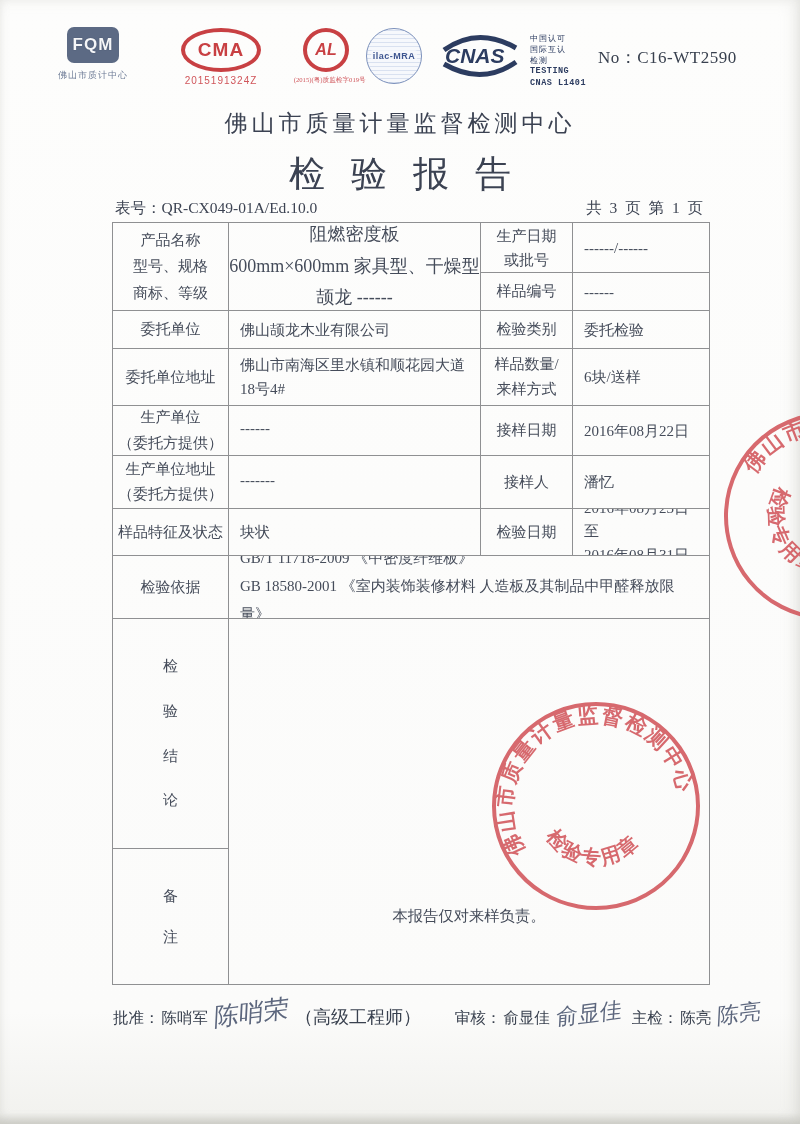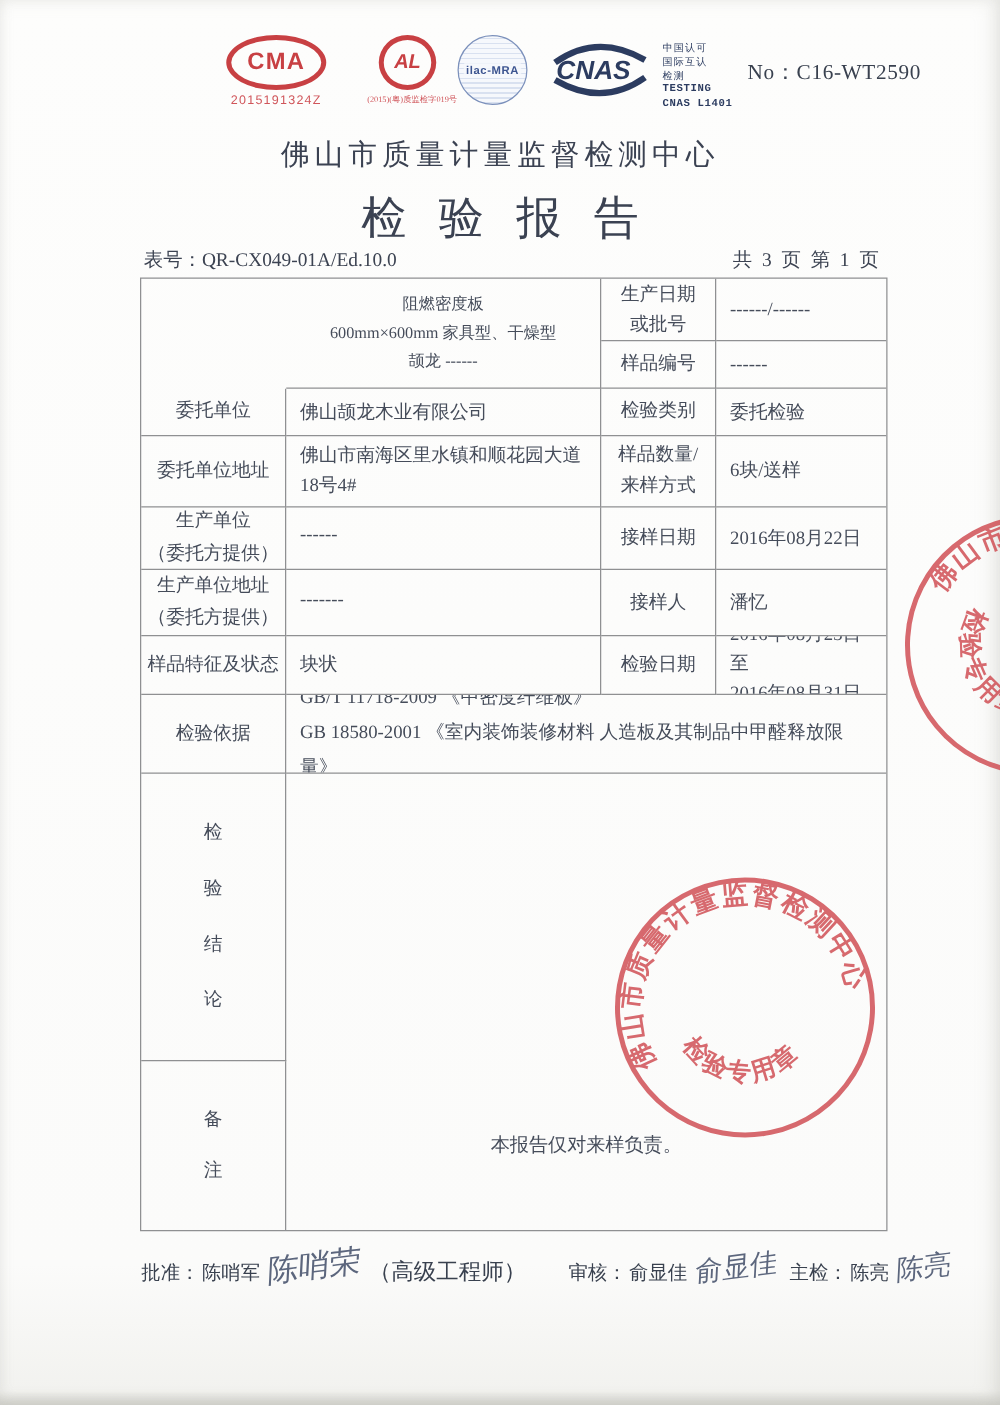--- a/index.html
+++ b/index.html
@@ -105,20 +105,24 @@
   
   .stamp{position:absolute;opacity:.82;pointer-events:none;}
   .stamp text{fill:var(--stamp);font-family:"Liberation Serif","DejaVu Serif",serif;font-weight:bold;}
 </style>
 </head>
 <body>
 
 <div class="page">
 
   <div class="hdr">
+    <div class="fqm-wrap">
+      <div class="fqm-box">FQM</div>
+      <div class="fqm-cap">佛山市质计中心</div>
+    </div>
 
     <div class="cma-wrap">
       <div class="cma-oval">CMA</div>
       <div class="cma-sub">2015191324Z</div>
     </div>
 
     <div class="cal-wrap">
       <div class="cal-circ">AL</div>
       <div class="cal-sub">(2015)(粤)质监检字019号</div>
     </div>
@@ -150,21 +154,26 @@
   </div>
 
   <div class="org-title">佛山市质量计量监督检测中心</div>
   <div class="doc-title">检验报告</div>
 
   <div class="meta-form"><span>表号：</span><span>QR-CX049-01A/Ed.10.0</span></div>
   <div class="meta-pages">共 3 页  第 1 页</div>
 
   <div class="report-table">
 
-    <div class="cell lab" style="grid-column:2;grid-row:1 / span 2;font-size:13px;">
+    <div class="cell lab" style="grid-column:1;grid-row:1 / span 2;">
+      <div>产品名称</div>
+      <div>型号、规格</div>
+      <div>商标、等级</div>
+    </div>
+    <div class="cell lab" style="grid-column:2;grid-row:1 / span 2;font-size:18px;">
       <div>阻燃密度板</div>
       <div>600mm×600mm 家具型、干燥型</div>
       <div>颉龙    ------</div>
     </div>
     <div class="cell lab" style="grid-column:3;grid-row:1;line-height:1.6;">
       <div>生产日期</div>
       <div>或批号</div>
     </div>
     <div class="cell val last-col" style="grid-column:4;grid-row:1;">
       <div>------/------</div>

